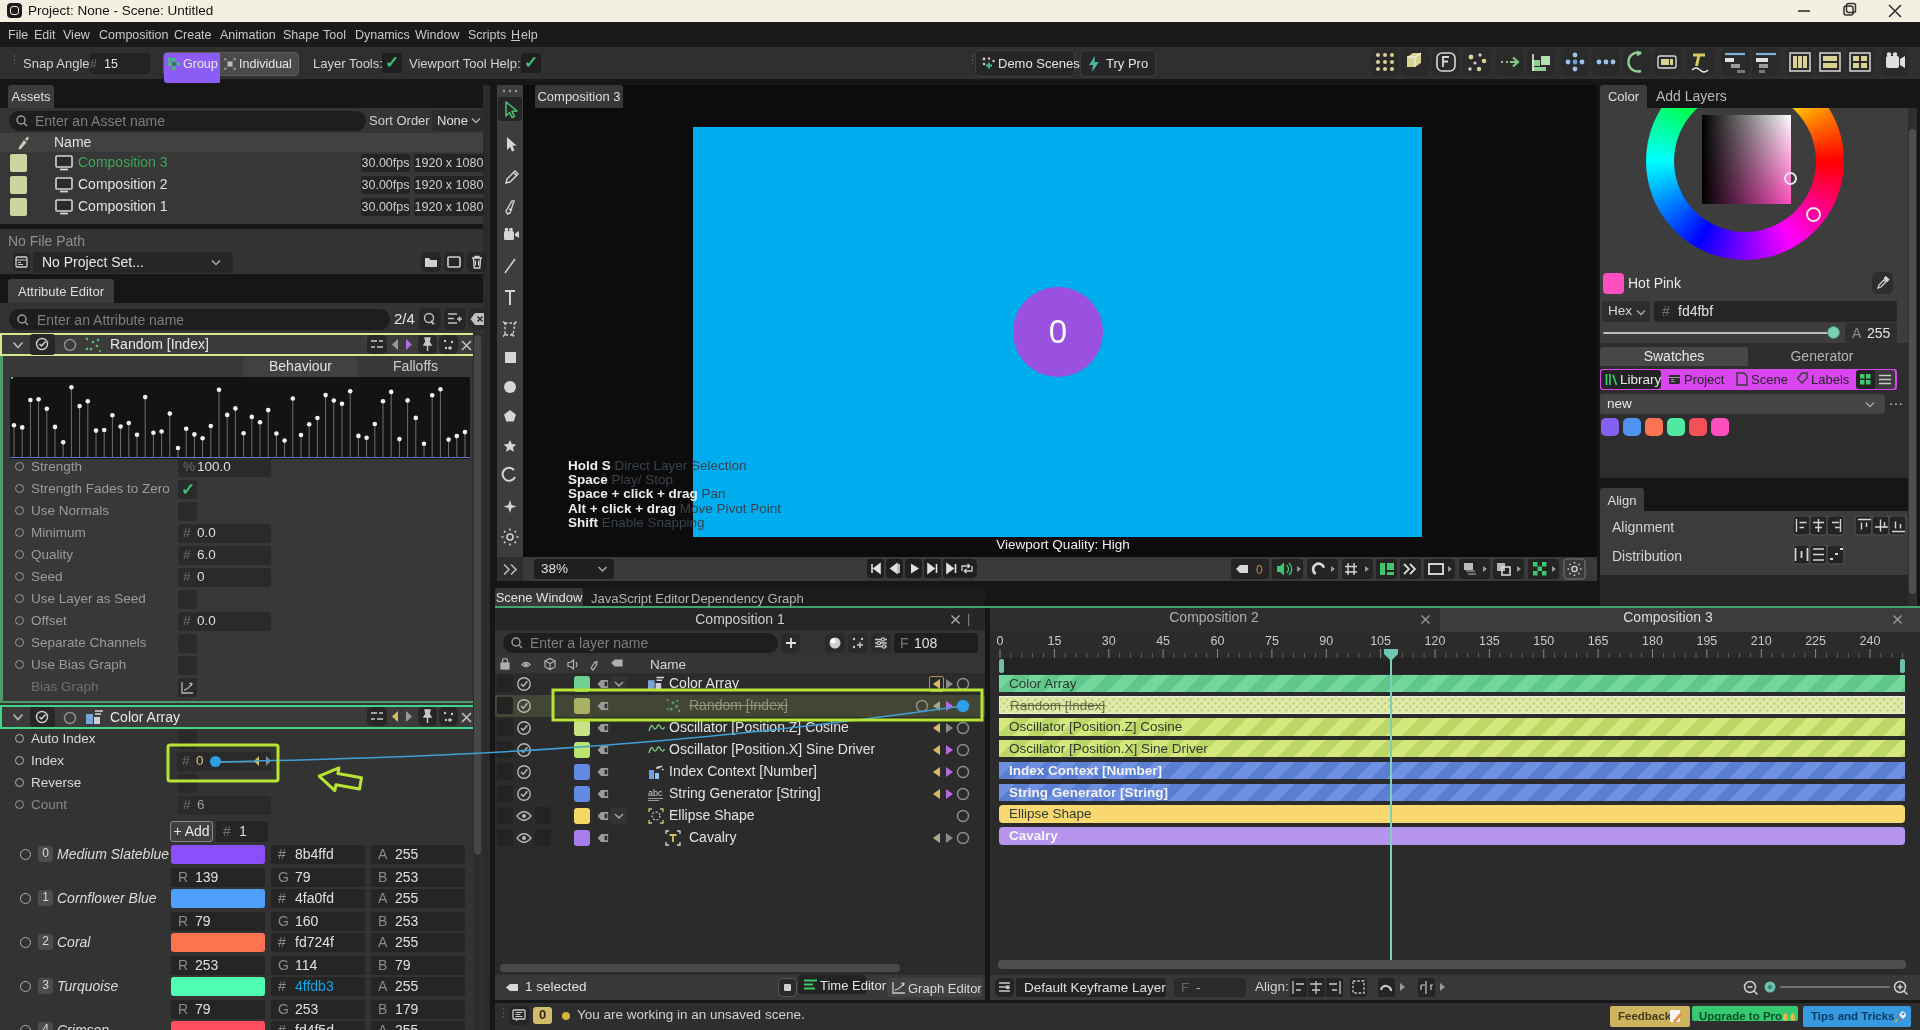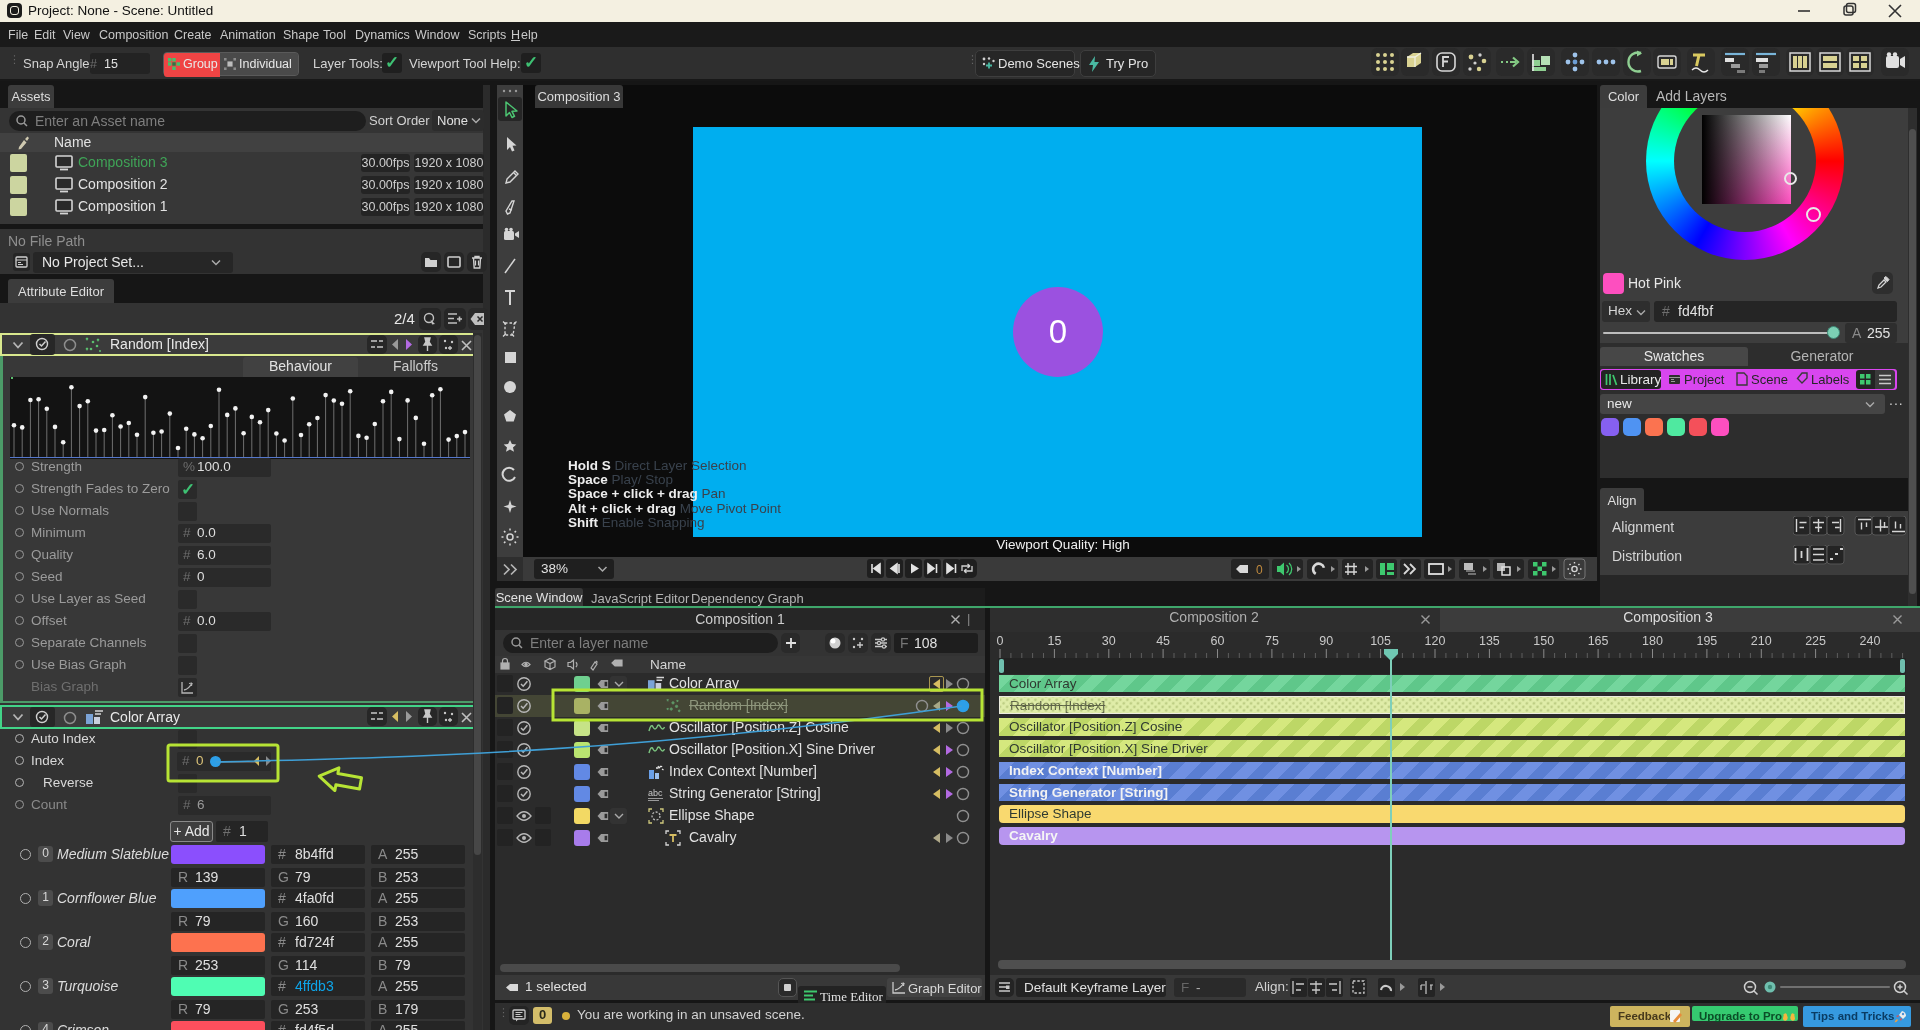--- a/index.html
+++ b/index.html
@@ -53,21 +53,21 @@
 
   <div class="abs" style="left:0;top:47px;width:1920px;height:34px;background:#2f2f2f;border-bottom:2px solid #181818;">
     <div class="abs" style="left:9px;top:10px;color:#666;font-size:11px;letter-spacing:0;line-height:4.5px;">⋮</div>
     <div class="lbl" style="left:23px;top:9px;color:#d4d4d4;">Snap Angle:</div>
     <div class="inp" style="left:90px;top:6px;width:60px;height:21px;">
         <span style="color:#6e6e6e;margin-right:7px;">#</span>
         <span style="color:#e2e2e2;">15</span>
       </div>
 
     <div class="abs" style="left:163px;top:5px;width:136px;height:24px;background:#4a4a4a;border:1px solid #5a5a5a;border-radius:4px;font-size:13px;">
-      <div class="abs" style="left:0;top:0;width:56px;height:24px;background:#ef4444;border-radius:3px 0 0 3px;">
+      <div class="abs" style="left:0;top:0;width:56px;height:30px;background:#8b5cf6;border-radius:3px 0 0 3px;">
         <svg class="abs" style="left:4px;top:5px;" width="12" height="12" viewBox="0 0 14 14">
           <rect x="0" y="0" width="4" height="4" fill="#43c16c"></rect>
             <rect x="5" y="0" width="4" height="4" fill="#43c16c"></rect>
           <rect x="0" y="5" width="4" height="4" fill="#43c16c"></rect>
             <rect x="5" y="5" width="4" height="4" fill="#2a7a46"></rect>
           <rect x="10" y="5" width="4" height="4" fill="#43c16c"></rect>
             <rect x="5" y="10" width="4" height="4" fill="#43c16c"></rect>
         </svg>
         <span class="abs" style="left:19px;top:4px;color:#e8e8e8;font-size:12.5px;">Group</span>
       </div>
@@ -312,20 +312,27 @@
     <div class="icobtn" style="left:467px;top:23px;width:20px;height:20px;">
       <svg class="abs" style="left:4px;top:3px;" width="12" height="14" viewBox="0 0 12 14">
           <path d="M1 3 h10 M4 3 V1.5 h4 V3 M2.5 3 l.7 10 h5.6 l.7-10" stroke="#d0d0d0" stroke-width="1.4" fill="none"></path>
           <path d="M4.5 5.5 v5 M7.5 5.5 v5" stroke="#d0d0d0" stroke-width="1.2"></path>
         </svg>
     </div>
   </div>
 
   <div class="tab" style="left:8px;top:279px;width:106px;height:24px;">Attribute Editor</div>
   <div class="abs" style="left:0;top:303px;width:483px;height:727px;background:#333;">
+    <div class="abs" style="left:9px;top:6px;width:381px;height:21px;background:#1e1e1e;border-radius:10px;">
+      <svg class="abs" style="left:7px;top:4px;" width="14" height="14" viewBox="0 0 14 14">
+          <circle cx="6" cy="6" r="4" fill="none" stroke="#9a9a9a" stroke-width="1.5"></circle>
+          <path d="M9 9 l3 3" stroke="#9a9a9a" stroke-width="1.5"></path>
+        </svg>
+      <span class="abs" style="left:28px;top:3px;color:#7e7e7e;font-size:14px;">Enter an Attribute name</span>
+    </div>
     <div class="abs" style="left:394px;top:7px;color:#e8e8e8;font-size:15px;">2/4</div>
     <div class="icobtn" style="left:419px;top:5px;width:22px;height:22px;">
       <svg class="abs" style="left:3px;top:3px;" width="16" height="16" viewBox="0 0 16 16">
           <circle cx="7" cy="7" r="4.5" fill="none" stroke="#c0c0c0" stroke-width="1.4"></circle>
           <path d="M8.5 8.5 L13 13 l-3 .5 z" fill="#c0c0c0"></path>
         </svg>
     </div>
     <div class="icobtn" style="left:444px;top:5px;width:22px;height:22px;">
       <svg class="abs" style="left:3px;top:4px;" width="16" height="14" viewBox="0 0 16 14">
           <path d="M1 2 h9 M1 6.5 h6 M1 11 h9" stroke="#c0c0c0" stroke-width="1.6"></path>
@@ -661,21 +668,21 @@
         </div>
       <div class="abs" style="left:214px;top:9.5px;width:44px;height:2px;background:#555;"></div>
       <div class="abs" style="left:210px;top:5px;width:11px;height:11px;border-radius:50%;background:#2d9fe8;"></div>
       <svg class="abs" style="left:253px;top:4px;" width="22" height="12" viewBox="0 0 22 12">
           <path d="M6 1 v10 l-5-5z" fill="#d6bd62"></path>
           <path d="M13 1 v10 l5-5z" fill="#8a8a8a"></path>
         </svg>
     </div>
     <div class="prow" style="top:773px;">
         <div class="pdot" style="border-color:#b5b5b5;"></div>
-        <div class="plab" style="color:#d9d9d9;margin-left:12px;">Reverse</div>
+        <div class="plab" style="color:#d9d9d9;">Reverse</div>
         <div class="pchk"></div>
       </div>
     <div class="prow" style="top:795px;">
         <div class="pdot"></div>
         <div class="plab" style="color:#8a8a8a;">Count</div>
         <div class="pinp">
           <span class="pfx">#</span>
           <span class="val" style="color:#9a9a9a;">6</span>
         </div>
       </div>
@@ -1245,21 +1252,21 @@
       </div>
     <div class="abs" style="left:5px;top:376px;width:400px;height:8px;background:#4a4a4a;border-radius:4px;"></div>
     <div class="abs" style="left:0;top:387px;width:490px;height:25px;background:#383838;">
       <svg class="abs" style="left:8px;top:6px;" width="17" height="13" viewBox="0 0 17 13">
           <path d="M2 3 h8 l4 3.5 -4 3.5 H2z" fill="#d8d8d8" transform="rotate(180 8.5 6.5)"></path>
         </svg>
       <span class="abs" style="left:30px;top:4px;color:#e0e0e0;font-size:13.5px;">1 selected</span>
       <div class="icobtn" style="left:283px;top:3px;width:19px;height:19px;background:#2a2a2a;border:1px solid #555;">
           <div class="abs" style="left:5px;top:5px;width:7px;height:7px;background:#d0d0d0;border-radius:1px;"></div>
         </div>
-      <div class="abs" style="left:303px;top:11px;width:88px;height:19px;background:#232323;border-radius:3px;font-family:Liberation Serif, serif;">
+      <div class="abs" style="left:303px;top:0;width:68px;height:19px;background:#232323;border-radius:3px;">
         <svg class="abs" style="left:6px;top:4px;" width="13" height="11" viewBox="0 0 13 11">
             <path d="M0 1.5 h13 M0 5.5 h9 M0 9.5 h11" stroke="#3ec86e" stroke-width="1.8"></path>
           </svg>
         <span class="abs" style="left:22px;top:3px;color:#e2e2e2;font-size:13px;white-space:nowrap;">Time Editor</span>
       </div>
       <div class="abs" style="left:392px;top:3px;width:95px;height:19px;background:#424242;border-radius:3px;">
         <svg class="abs" style="left:5px;top:3px;" width="14" height="13" viewBox="0 0 14 13">
             <path d="M1 1 v11 h12 M3 9 Q8 8 12 2" stroke="#c9c9c9" stroke-width="1.3" fill="none"></path>
             <path d="M12 2 l-3 .5 M12 2 l-.5 3" stroke="#c9c9c9" stroke-width="1.1"></path>
           </svg>

